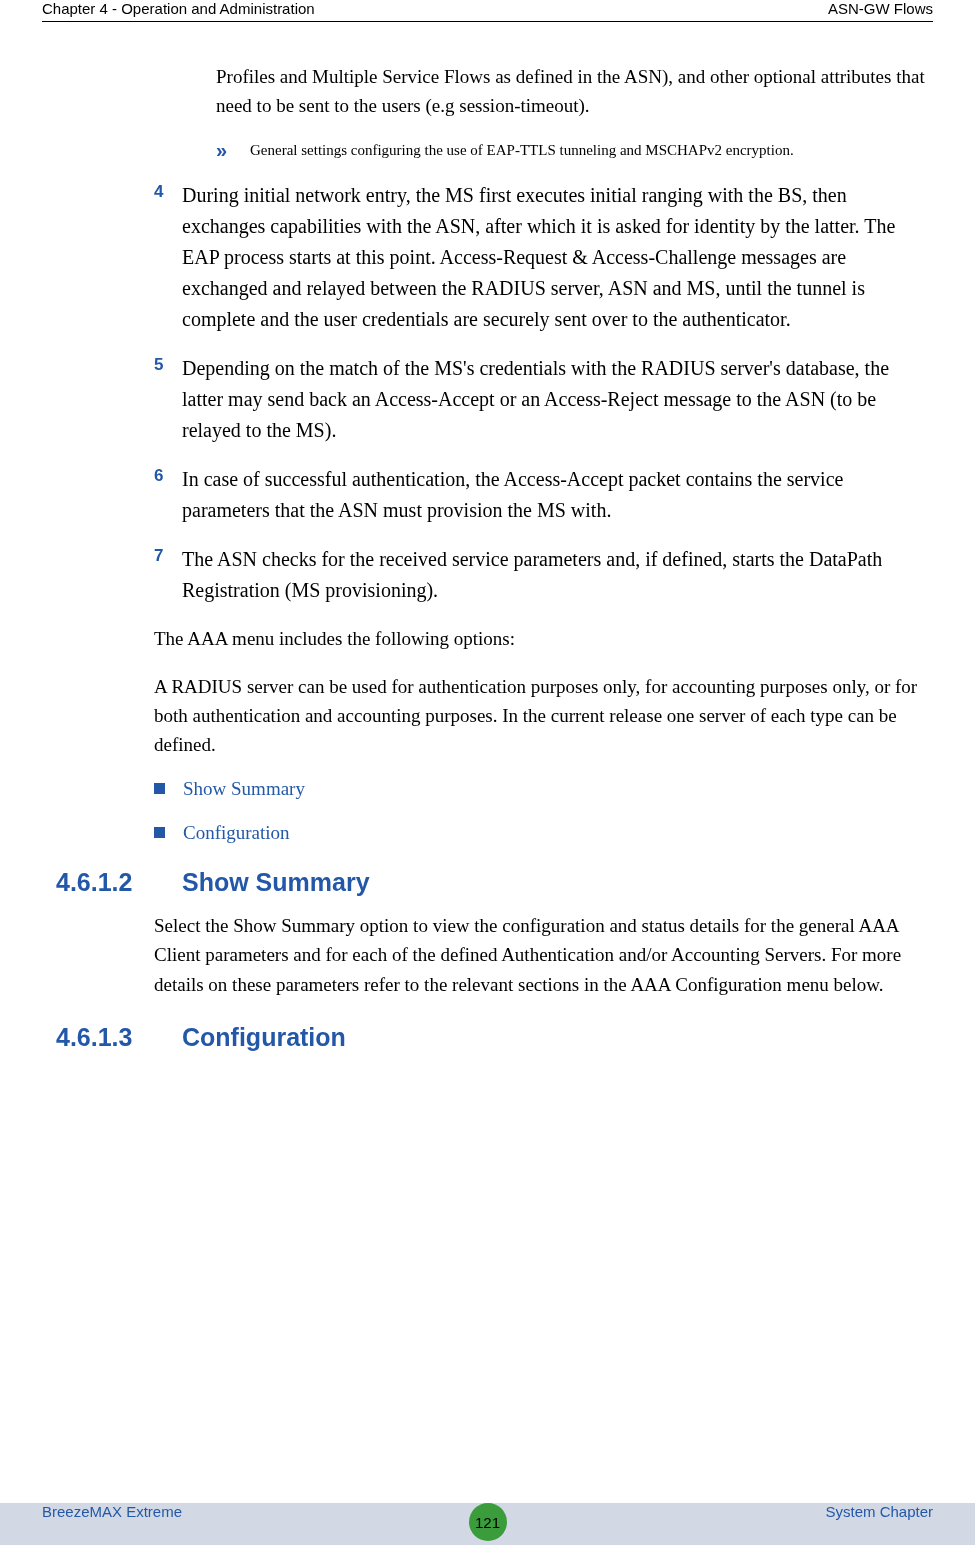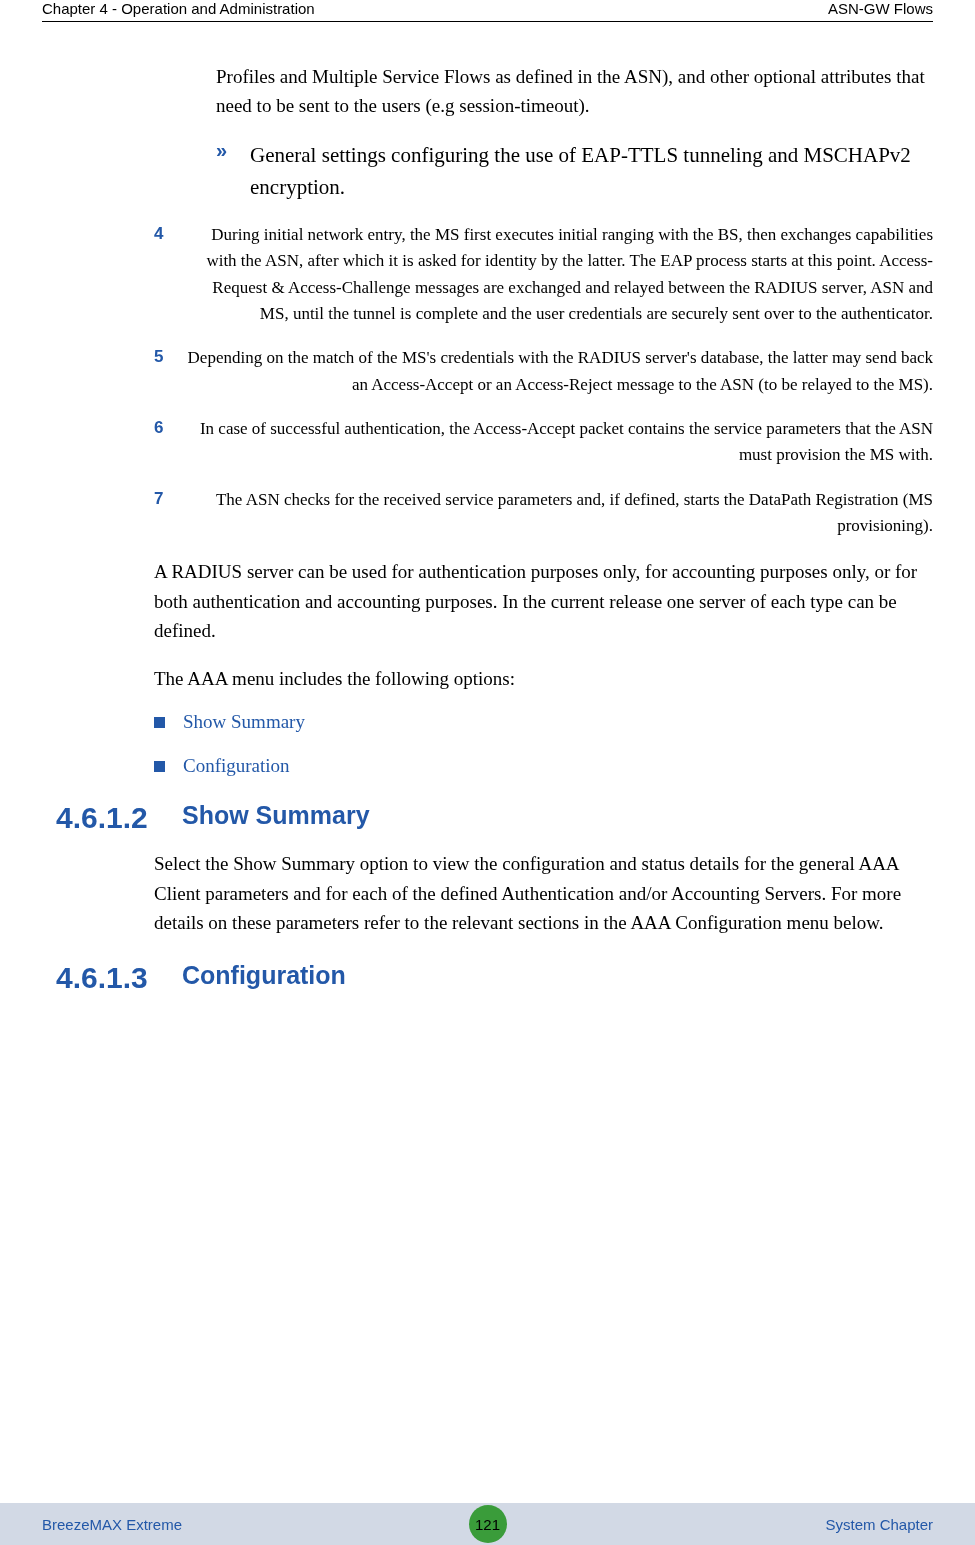--- a/index.html
+++ b/index.html
@@ -43,41 +43,40 @@
     }
     .chevron {
       color: #2358a8;
       font-weight: bold;
       font-size: 20px;
       margin-right: 14px;
       min-width: 20px;
       font-family: Arial, sans-serif;
     }
     .sub-list-text {
-      font-size: 21px;
+      font-size: 15px;
       line-height: 1.55;
     }
     .numbered-item {
       display: flex;
       margin-left: 98px;
       margin-bottom: 18px;
     }
     .num-marker {
       color: #2358a8;
       font-weight: bold;
       font-family: Arial, Helvetica, sans-serif;
       font-size: 17px;
       min-width: 28px;
       margin-right: 0;
       padding-top: 2px;
     }
     .numbered-text {
-      font-size: 17px;
-      line-height: 1.55;
-      text-align: right;
+      font-size: 20px;
+      line-height: 1.55;
     }
     .paragraph {
       font-size: 19px;
       line-height: 1.55;
       margin-left: 98px;
       margin-bottom: 18px;
     }
     .bullet-item {
       display: flex;
       align-items: center;
@@ -94,40 +93,40 @@
       color: #2358a8;
       font-size: 19px;
     }
     .section-heading {
       display: flex;
       margin-top: 24px;
       margin-bottom: 14px;
     }
     .section-number {
       font-family: Arial, Helvetica, sans-serif;
-      font-size: 30px;
+      font-size: 25px;
       font-weight: bold;
       color: #2358a8;
       min-width: 126px;
     }
     .section-title {
       font-family: Arial, Helvetica, sans-serif;
       font-size: 25px;
       font-weight: bold;
       color: #2358a8;
     }
     .footer {
       position: absolute;
       bottom: 0;
       left: 0;
       right: 0;
       background: #d2d9e5;
       height: 42px;
       display: flex;
-      align-items: center;
+      align-items: flex-start;
       justify-content: space-between;
       padding: 0 42px;
       font-family: Arial, Helvetica, sans-serif;
       font-size: 15px;
       color: #2358a8;
     }
     .page-number {
       background: #3a9c3a;
       color: #000000;
       width: 38px;
@@ -173,23 +172,23 @@
   <div class="numbered-item">
     <span class="num-marker">6</span>
     <span class="numbered-text">In case of successful authentication, the Access-Accept packet contains the service parameters that the ASN must provision the MS with.</span>
   </div>
 
   <div class="numbered-item">
     <span class="num-marker">7</span>
     <span class="numbered-text">The ASN checks for the received service parameters and, if defined, starts the DataPath Registration (MS provisioning).</span>
   </div>
 
+  <div class="paragraph">The AAA menu includes the following options:</div>
+
   <div class="paragraph">A RADIUS server can be used for authentication purposes only, for accounting purposes only, or for both authentication and accounting purposes. In the current release one server of each type can be defined.</div>
-
-  <div class="paragraph">The AAA menu includes the following options:</div>
 
   <div class="bullet-item">
     <span class="square-bullet"></span>
     <span class="bullet-text">Show Summary</span>
   </div>
 
   <div class="bullet-item">
     <span class="square-bullet"></span>
     <span class="bullet-text">Configuration</span>
   </div>

